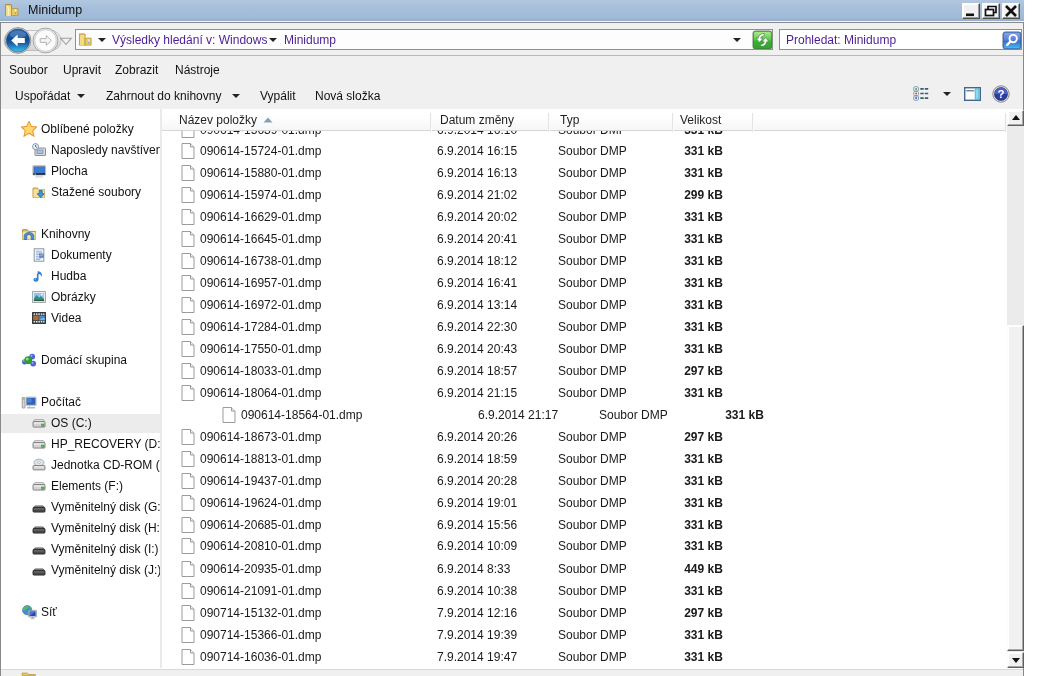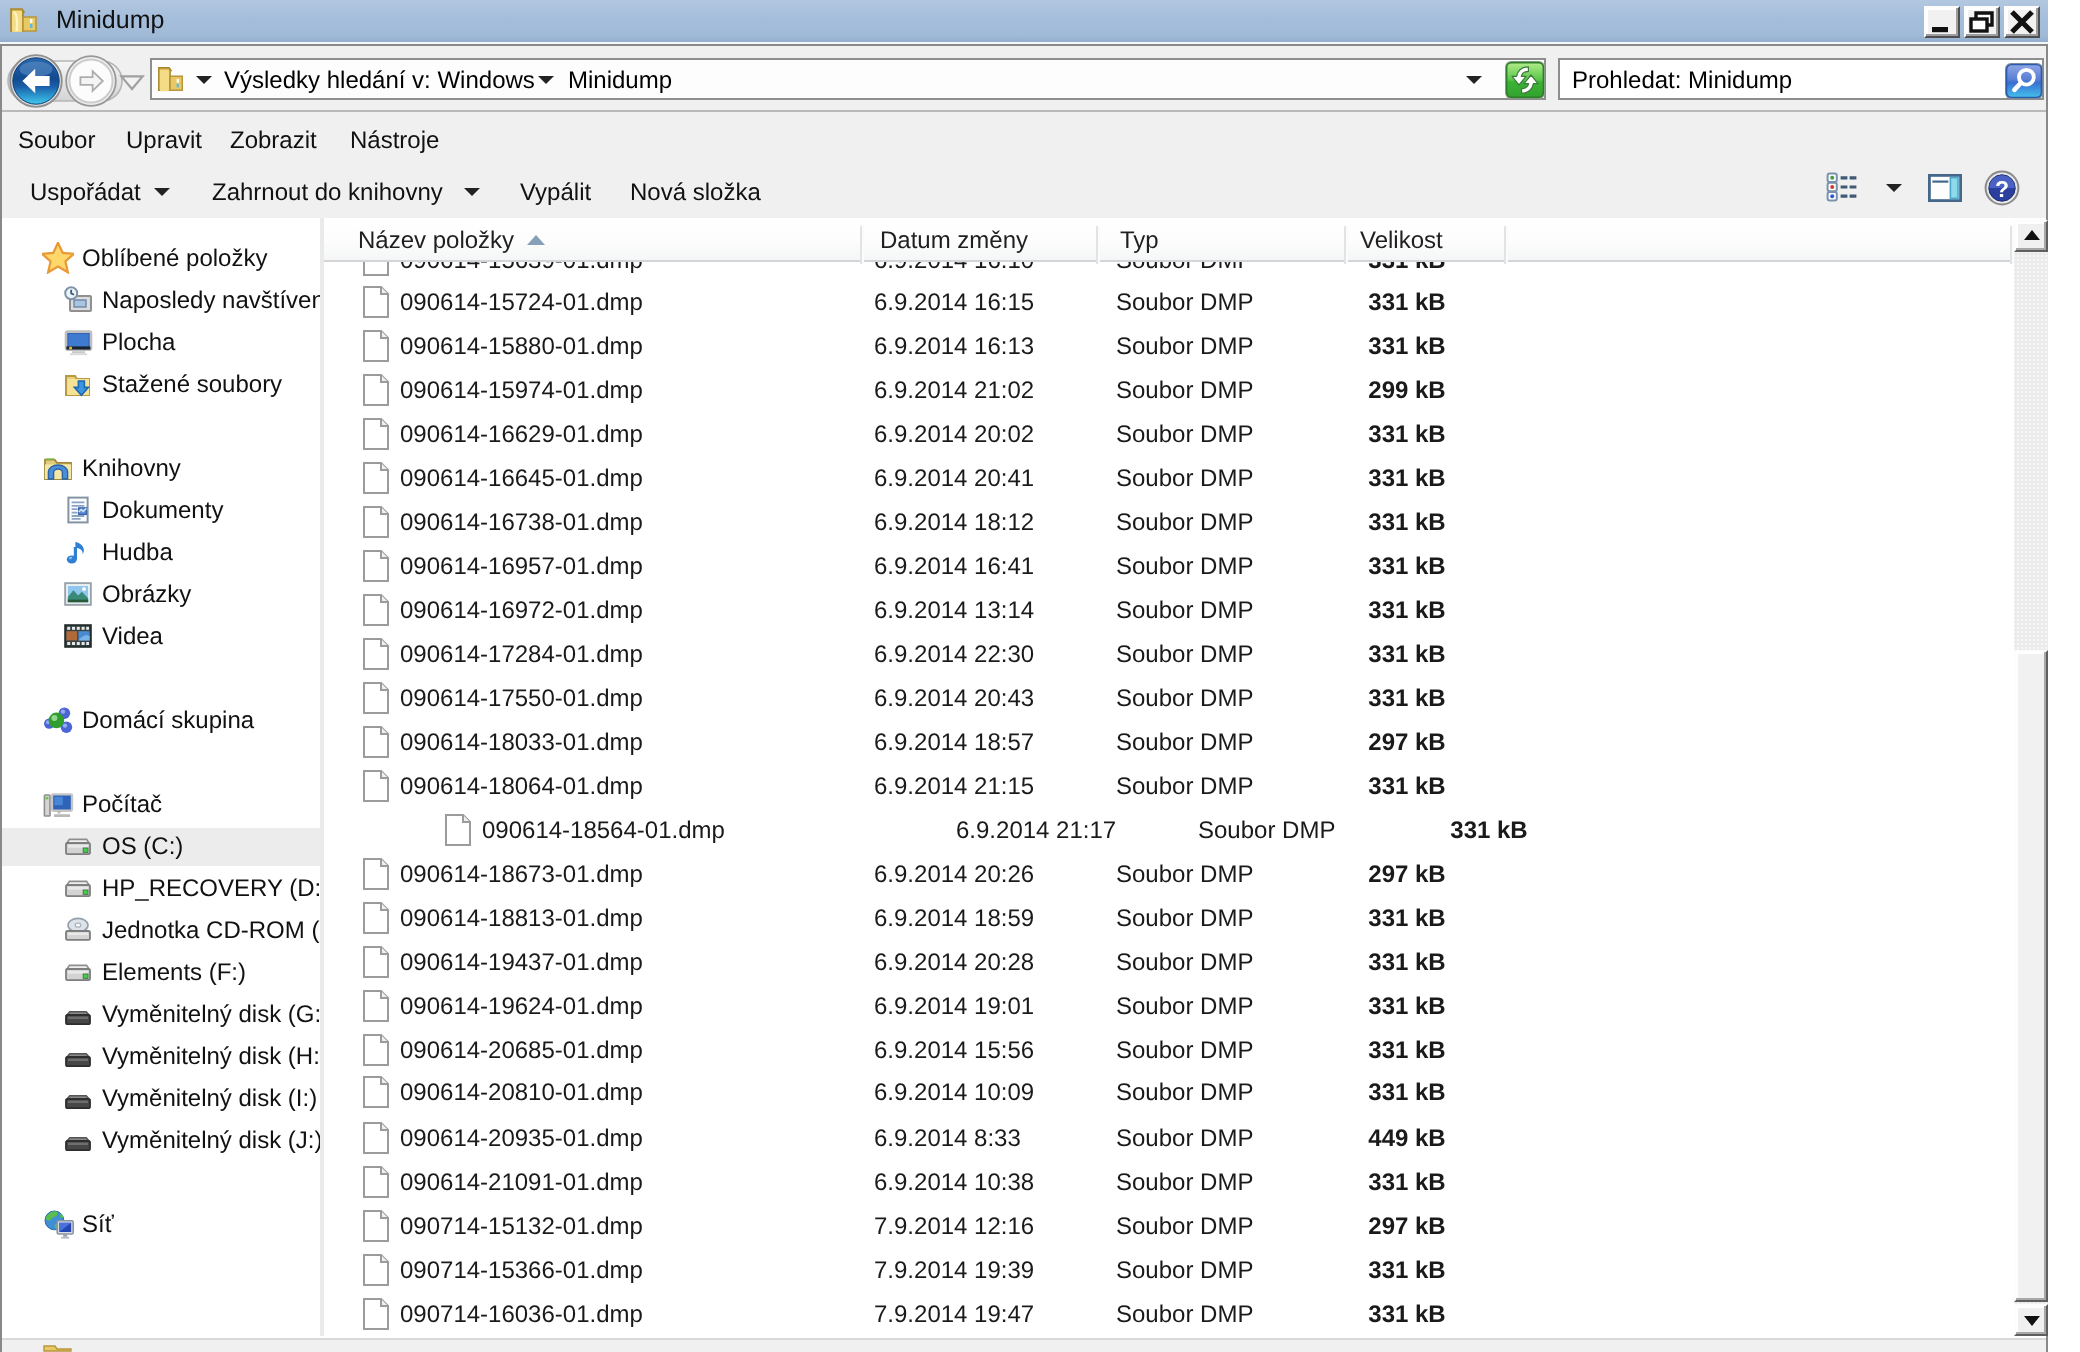--- a/index.html
+++ b/index.html
@@ -21,21 +21,21 @@
   border-top:1px solid #fcfcfc; border-left:1px solid #fcfcfc;
   border-right:1px solid #4e4e4e; border-bottom:1px solid #4e4e4e;
   box-shadow:inset -1px -1px 0 #9d9d9d, inset 1px 1px 0 #ffffff; }
 
 #chrome { left:1px; top:23px; width:1022px; height:86px; background:#f0f0f0; }
 #navrow-sep { left:1px; top:55px; width:1022px; height:1px; background:#b9b9b9; }
 #addrbox { left:75px; top:29px; width:698px; height:21px; background:#fdfdfd;
   border:1px solid #8e8e8e; }
 #searchbox { left:779px; top:29px; width:243px; height:21px; background:#ffffff;
   border:1px solid #8e8e8e; }
-.crumbtxt { top:33px; font-size:12px; color:#000000; }
+.crumbtxt { top:33px; font-size:12px; color:#4c1d95; }
 #menurow span { position:absolute; top:63px; font-size:12px; color:#111; }
 #toolrow span.lbl { position:absolute; top:89px; font-size:12px; color:#111; }
 .dd { width:0; height:0; border-left:4px solid transparent; border-right:4px solid transparent; border-top:4px solid #222; }
 
 #sidebar { left:1px; top:109px; width:160px; height:559px; background:#fff; overflow:hidden; }
 #vsep { left:160px; top:109px; width:2px; height:559px; background:#eaeaea; }
 #listpanel { left:162px; top:109px; width:845px; height:559px; background:#fff; overflow:hidden; }
 #header { z-index:5; left:0; top:2px; width:845px; height:20px;
   background:linear-gradient(180deg,#ffffff 0%,#fdfdfd 45%,#f5f6f7 100%);
   border-bottom:1px solid #d5d5d5;padding-left:24px; }

